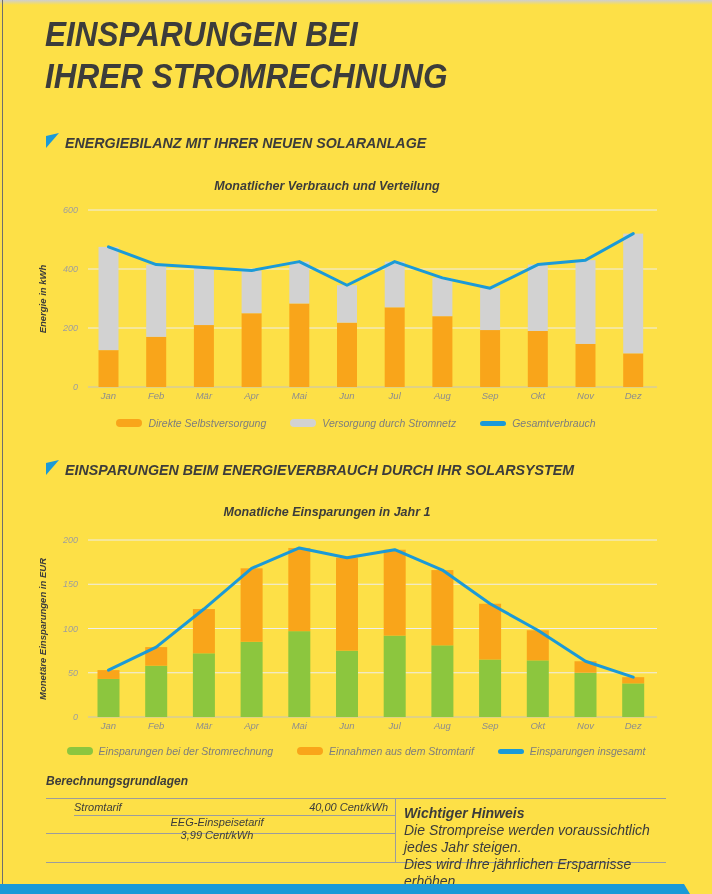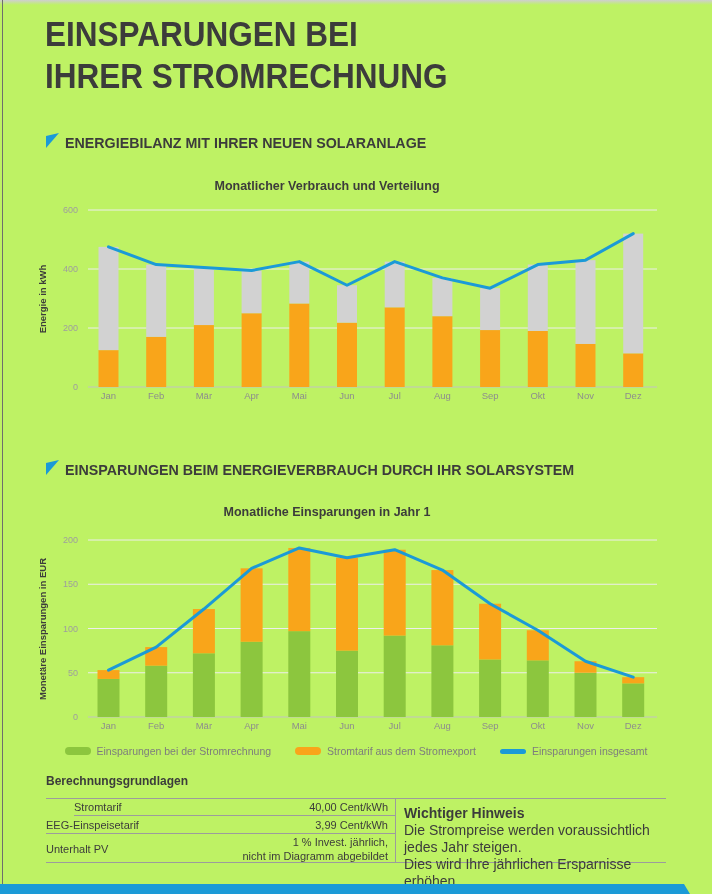--- a/index.html
+++ b/index.html
@@ -1,18 +1,18 @@
 <!DOCTYPE html>
 <html><head>
 <meta charset="utf-8">
 <style>
   * { margin:0; padding:0; box-sizing:border-box; }
   html,body { background:#ffffff; }
   body { font-family:"Liberation Sans", sans-serif; color:#3c3c3b; }
-  .page { position:relative; width:712px; height:894px; background:#bef264; overflow:hidden; }
+  .page { position:relative; width:712px; height:894px; background:#fde047; overflow:hidden;font-style:italic; }
 
   .top-shadow { position:absolute; left:0; top:0; width:712px; height:5px;
     background:linear-gradient(#cfcfcf, rgba(255,255,255,0)); }
   .left-edge { position:absolute; left:2px; top:0; width:1px; height:884px; background:#6e6e6e; }
 
   .doc-title { position:absolute; left:45px; top:13px; font-size:35px; font-weight:bold;
     line-height:42px; color:#3c3c3b; transform:scaleX(0.9); transform-origin:left top; white-space:nowrap; }
 
   .section-head { position:absolute; left:65px; font-size:15.5px; font-weight:bold; color:#3c3c3b;
     transform:scaleX(0.92); transform-origin:left top; white-space:nowrap; }
@@ -35,21 +35,21 @@
   .swatch.line-swatch { height:5px; border-radius:2.5px; }
 
   .calc-heading { position:absolute; left:46px; top:774px; font-size:12px; font-weight:bold; color:#3c3c3b; }
 
   .calc-table { position:absolute; left:46px; top:798px; width:620px; height:65px;
     border-top:1px solid #9c9c9c; border-bottom:1px solid #9c9c9c; font-size:11px; }
   .calc-left { position:absolute; left:0; top:0; width:349px; height:100%; }
   .calc-row { display:flex; justify-content:space-between; align-items:center;
     border-bottom:1px solid #9c9c9c; padding:0 7px 0 0; }
   .calc-row.r1 { height:17px;margin-left:28px; }
-  .calc-row.r2 { height:18px; }
+  .calc-row.r2 { height:18px;flex-direction:column; }
   .calc-row.r3 { height:29px; border-bottom:none; }
   .calc-value { text-align:right; line-height:14px; }
   .calc-divider { position:absolute; left:349px; top:0; bottom:0; width:1px; background:#9c9c9c; }
   .calc-note { position:absolute; left:358px; top:6px; right:4px; line-height:17px; font-size:14px; }
   .calc-note .note-title { font-weight:bold; }
 
   .footer-bar { position:absolute; left:0; top:884px; width:690px; height:10px; background:#1b9ad7;
     clip-path:polygon(0 0, 684px 0, 690px 100%, 0 100%); }
 </style>
 </head>
@@ -111,20 +111,34 @@
       <rect x="527.8" y="130.95" width="20" height="56.05000000000001" fill="#f9a51a"></rect>
       <rect x="527.8" y="64.575" width="20" height="66.37499999999999" fill="#d2d2d2"></rect>
       <rect x="575.5" y="143.93" width="20" height="43.06999999999999" fill="#f9a51a"></rect>
       <rect x="575.5" y="60.150000000000006" width="20" height="83.78" fill="#d2d2d2"></rect>
       <rect x="623.2" y="153.37" width="20" height="33.629999999999995" fill="#f9a51a"></rect>
       <rect x="623.2" y="33.599999999999994" width="20" height="119.77000000000001" fill="#d2d2d2"></rect>
       <polyline points="108.5,46.875 156.2,64.575 203.9,67.525 251.60000000000002,70.475 299.3,61.625 347,85.225 394.70000000000005,61.625 442.40000000000003,77.85 490.1,88.175 537.8,64.575 585.5,60.150000000000006 633.2,33.599999999999994" fill="none" stroke="#1b9ad7" stroke-width="3" stroke-linejoin="round" stroke-linecap="round"></polyline>
       <text x="46" y="99" text-anchor="middle" class="ylabel" transform="rotate(-90 46 99)">Energie in kWh</text>
     </svg>
 
+  <div class="legend" style="top:417px;">
+    <div class="legend-item">
+      <span class="swatch" style="background: rgb(249, 165, 26);"></span>
+      <span>Direkte Selbstversorgung</span>
+    </div>
+    <div class="legend-item">
+      <span class="swatch" style="background: rgb(210, 210, 210);"></span>
+      <span>Versorgung durch Stromnetz</span>
+    </div>
+    <div class="legend-item">
+      <span class="swatch line-swatch" style="background: rgb(27, 154, 215);"></span>
+      <span>Gesamtverbrauch</span>
+    </div>
+  </div>
 
   <div class="tri" style="top:460px;"></div>
   <div class="section-head" style="top:461px;">EINSPARUNGEN BEIM ENERGIEVERBRAUCH DURCH IHR SOLARSYSTEM</div>
 
   <div class="chart-title" style="top:505px;">Monatliche Einsparungen in Jahr 1</div>
   <svg id="chart2" class="chart" style="top:530px;" viewBox="0 0 712 215">
       <line x1="88" y1="187" x2="657" y2="187" stroke="#c2c2c2" stroke-width="1"></line>
       <text x="78" y="190" text-anchor="end" class="tick">0</text>
       <line x1="88" y1="142.75" x2="657" y2="142.75" stroke="#ededed" stroke-width="1"></line>
       <text x="78" y="145.75" text-anchor="end" class="tick">50</text>
@@ -174,47 +188,40 @@
       <text x="46" y="99" text-anchor="middle" class="ylabel" transform="rotate(-90 46 99)">Monetäre Einsparungen in EUR</text>
     </svg>
 
   <div class="legend" style="top:745px;">
     <div class="legend-item">
       <span class="swatch" style="background: rgb(140, 198, 62);"></span>
       <span>Einsparungen bei der Stromrechnung</span>
     </div>
     <div class="legend-item">
       <span class="swatch" style="background: rgb(249, 165, 26);"></span>
-      <span>Stromtarif aus dem Stromexport</span>
+      <span>Einnahmen aus dem Stromtarif</span>
     </div>
     <div class="legend-item">
       <span class="swatch line-swatch" style="background: rgb(27, 154, 215);"></span>
       <span>Einsparungen insgesamt</span>
     </div>
   </div>
 
   <div class="calc-heading">Berechnungsgrundlagen</div>
 
   <div class="calc-table">
     <div class="calc-left">
       <div class="calc-row r1">
         <span>Stromtarif</span>
         <span class="calc-value">40,00 Cent/kWh</span>
       </div>
       <div class="calc-row r2">
         <span>EEG-Einspeisetarif</span>
         <span class="calc-value">3,99 Cent/kWh</span>
       </div>
-      <div class="calc-row r3">
-        <span>Unterhalt PV</span>
-        <span class="calc-value">
-          <span>1 % Invest. jährlich,</span><br>
-          <span>nicht im Diagramm abgebildet</span>
-        </span>
-      </div>
     </div>
     <div class="calc-divider"></div>
     <div class="calc-note">
       <div class="note-title">Wichtiger Hinweis</div>
       <div>Die Strompreise werden voraussichtlich jedes Jahr steigen.</div>
       <div>Dies wird Ihre jährlichen Ersparnisse erhöhen.</div>
     </div>
   </div>
 
   <div class="footer-bar"></div>

